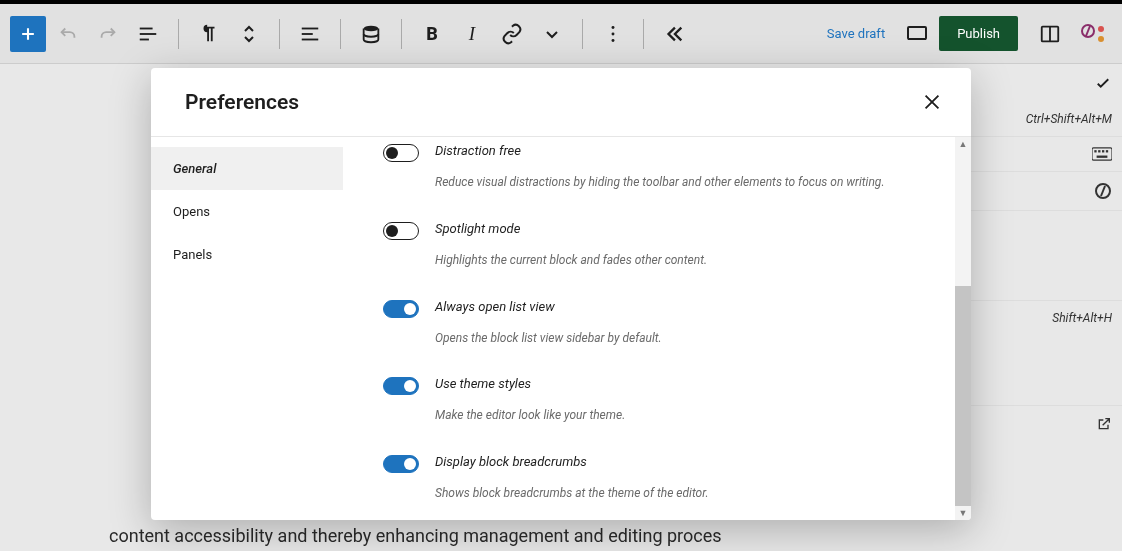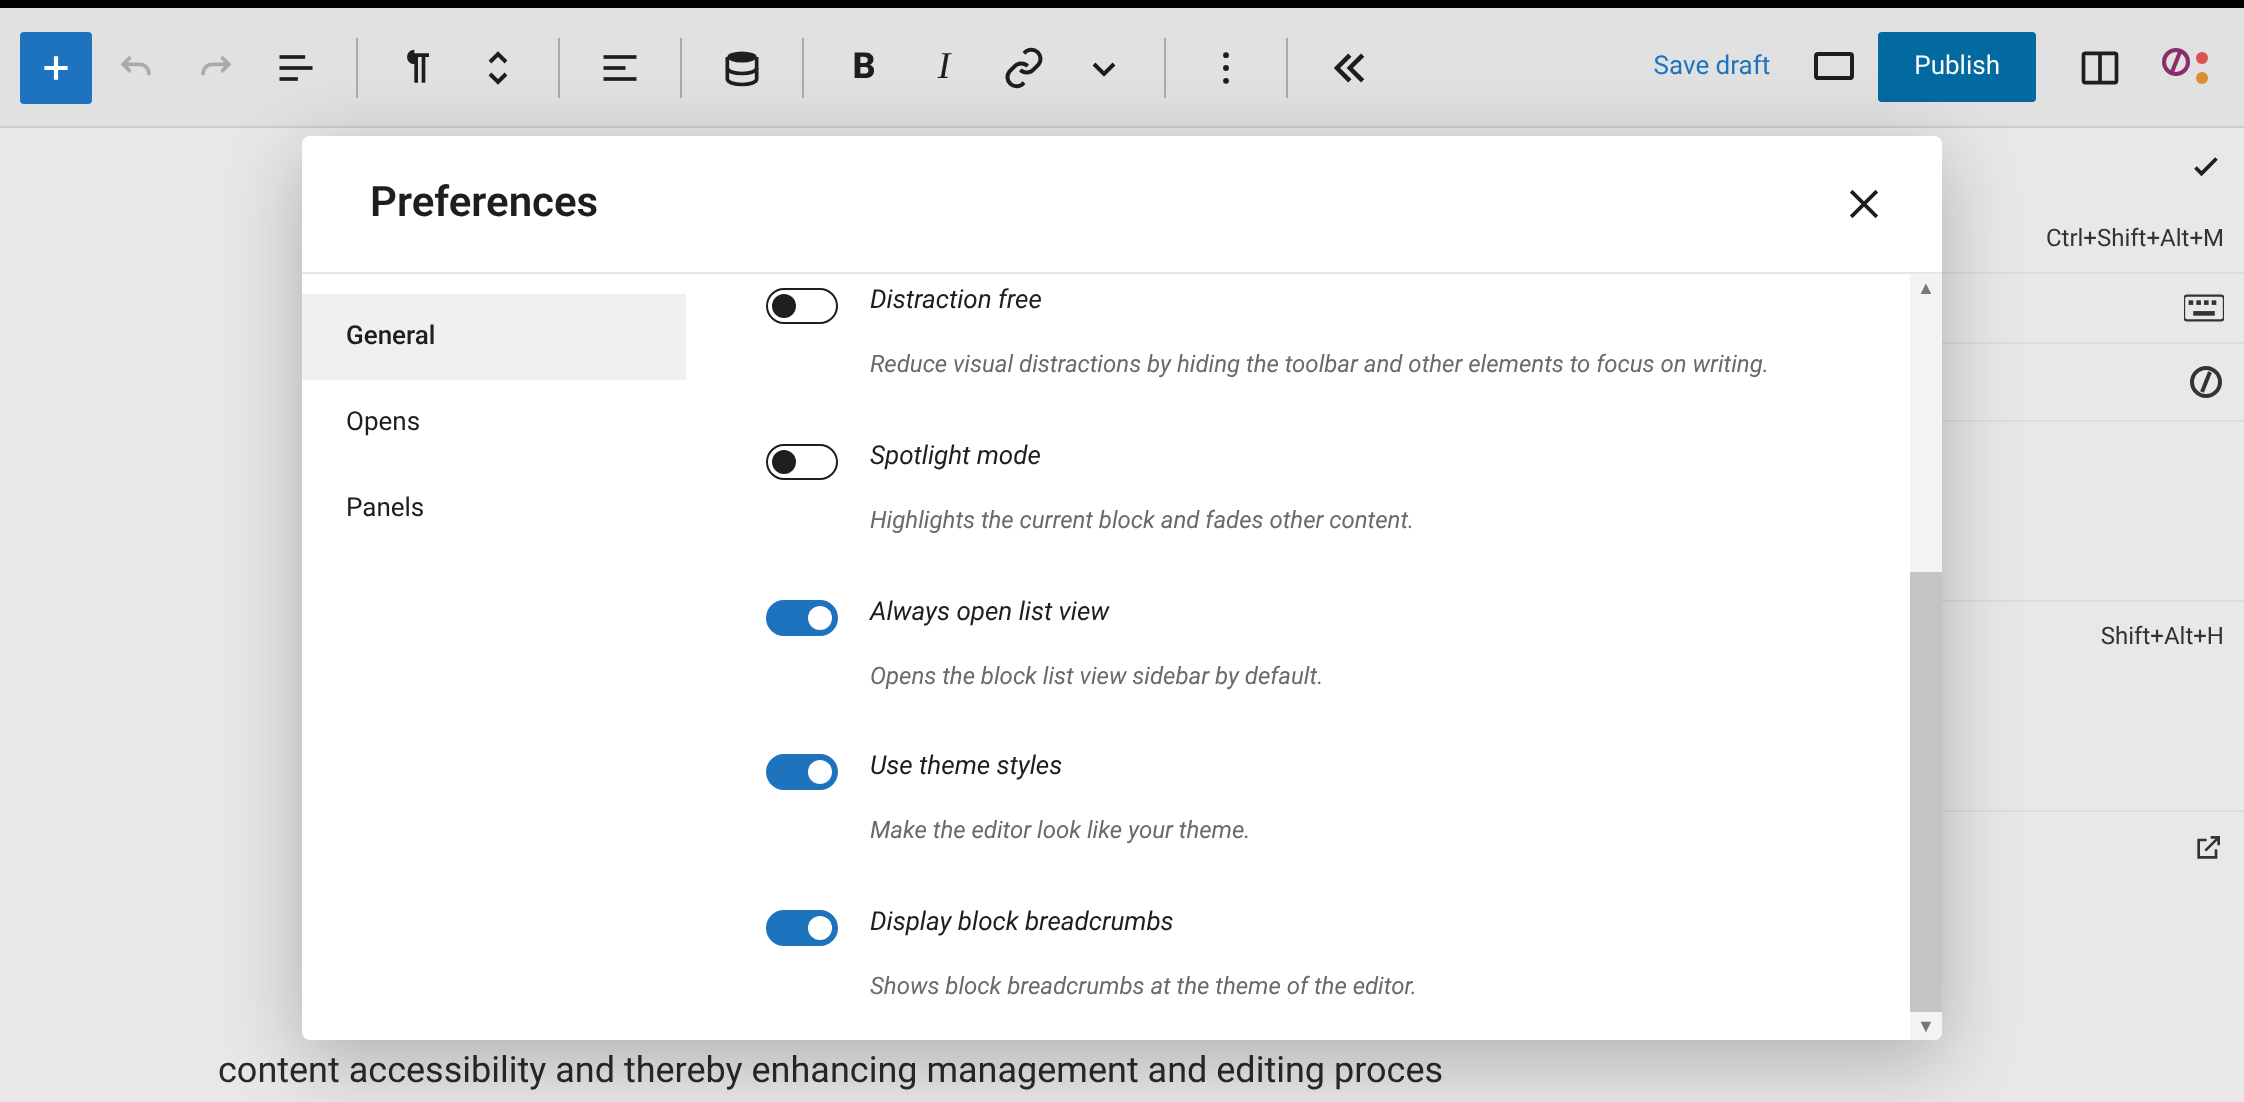--- a/index.html
+++ b/index.html
@@ -36,21 +36,21 @@
   color: #1e1e1e;
 }
 .tb-btn.disabled { color: #aaa; }
 .tb-btn.primary-square {
   background: #1e73be; color: #fff; border-radius: 2px;
   width: 36px; height: 36px;
 }
 .tb-spacer { flex: 1; }
 .save-draft { color: #1e73be; font-size: 13px; cursor: pointer; padding: 0 10px; }
 .publish-btn {
-  background: #0369a1; color: #fff; padding: 10px 18px;
+  background: #14532d; color: #fff; padding: 10px 18px;
   border-radius: 2px; cursor: pointer; font-size: 13px;
 }
 .right-icons { display: flex; align-items: center; gap: 8px; margin-left: 10px; }
 
 
 .editor-bg {
   position: absolute; top: 64px; left: 0; right: 0; bottom: 0;
   background: #e8e8e8;
 }
 .bg-text {
@@ -61,21 +61,21 @@
 
 .bg-side {
   position: absolute; right: 0; top: 0; width: 210px;
 }
 .bg-side-row {
   display: flex; justify-content: space-between; align-items: center;
   padding: 10px 10px; border-bottom: 1px solid #ddd;
   color: #3a3a3a; font-size: 12px;
 }
 .bg-side-row.noborder { border-bottom: none; }
-.bg-shortcut { color: #333; font-size: 12px; }
+.bg-shortcut { color: #333; font-size: 12px; font-style: italic; }
 
 
 .overlay {
   position: absolute; top: 0; left: 0; right: 0; bottom: 0;
   display: flex; justify-content: center; align-items: flex-start;
 }
 .modal {
   margin-top: 68px;
   width: 820px;
   height: 452px;
@@ -91,21 +91,21 @@
   border-bottom: 1px solid #e6e6e6;
 }
 .modal-title { font-size: 21px; font-weight: 600; }
 .close-btn { cursor: pointer; }
 
 .modal-body { display: flex; flex: 1; overflow: hidden; }
 .sidebar { width: 192px; padding-top: 10px; }
 .sidebar-tab {
   padding: 14px 22px; font-size: 13px; cursor: pointer; color: #1e1e1e;
 }
-.sidebar-tab.active { background: #f0f0f0; font-weight: 500; }
+.sidebar-tab.active { background: #f0f0f0; font-weight: 500; font-style: italic; }
 
 .content-wrap { flex: 1; position: relative; display: flex; }
 .content {
   flex: 1; padding: 6px 38px 6px 40px;
   overflow-y: auto;
 }
 .pref-row { display: flex; gap: 16px; padding: 12px 0 18px; }
 .toggle {
   width: 36px; height: 18px; border: 1px solid #1e1e1e; border-radius: 10px;
   position: relative; flex-shrink: 0; cursor: pointer; background: #fff;

